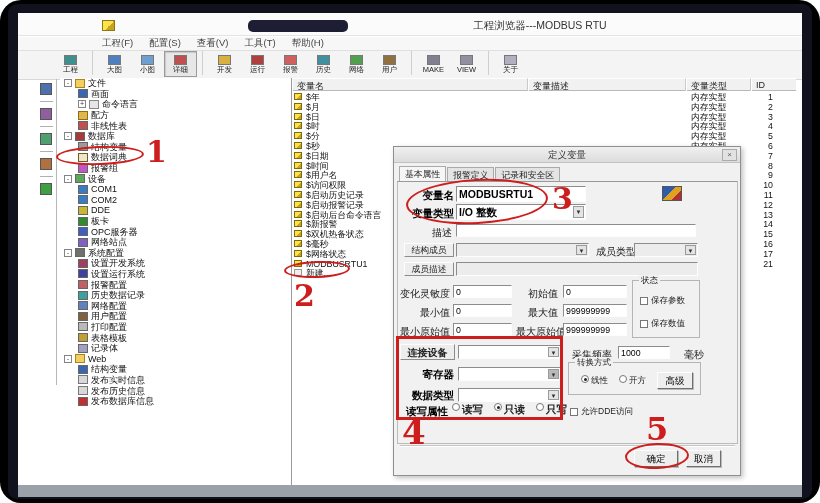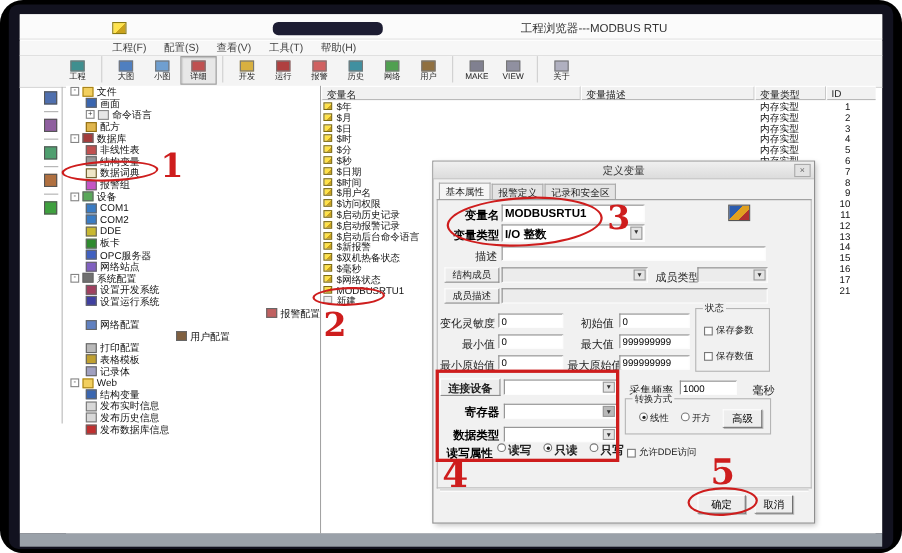--- a/index.html
+++ b/index.html
@@ -214,30 +214,30 @@
         </div>
         <div class="trow" style="padding-left: 18px;">
           <span class="toggle">+</span>
           <span class="nicon ic-script"></span>
           <span class="tlab">命令语言</span>
         </div>
         <div class="trow" style="padding-left: 18px;">
           <span class="nicon ic-recipe"></span>
           <span class="tlab">配方</span>
         </div>
+        <div class="trow" style="padding-left: 18px;">
+          <span class="nicon ic-table"></span>
+          <span class="tlab">非线性表</span>
+        </div>
         <div class="trow" style="padding-left: 4px;">
           <span class="toggle">-</span>
           <span class="nicon ic-database"></span>
           <span class="tlab">数据库</span>
         </div>
         <div class="trow" style="padding-left: 18px;">
-          <span class="nicon ic-table"></span>
-          <span class="tlab">非线性表</span>
-        </div>
-        <div class="trow" style="padding-left: 18px;">
           <span class="nicon ic-struct"></span>
           <span class="tlab">结构变量</span>
         </div>
         <div class="trow" style="padding-left: 18px;">
           <span class="nicon ic-dict"></span>
           <span class="tlab">数据词典</span>
         </div>
         <div class="trow" style="padding-left: 18px;">
           <span class="nicon ic-alarmgrp"></span>
           <span class="tlab">报警组</span>
@@ -277,29 +277,33 @@
           <span class="tlab">系统配置</span>
         </div>
         <div class="trow" style="padding-left: 18px;">
           <span class="nicon ic-devsys"></span>
           <span class="tlab">设置开发系统</span>
         </div>
         <div class="trow" style="padding-left: 18px;">
           <span class="nicon ic-runsys"></span>
           <span class="tlab">设置运行系统</span>
         </div>
-        <div class="trow" style="padding-left: 18px; justify-content: flex-end;">
+        <div class="trow" style="padding-left: 18px;">
           <span class="nicon ic-alarmcfg"></span>
           <span class="tlab">报警配置</span>
         </div>
         <div class="trow" style="padding-left: 18px;">
+          <span class="nicon ic-history"></span>
+          <span class="tlab">历史数据记录</span>
+        </div>
+        <div class="trow" style="padding-left: 18px;">
           <span class="nicon ic-netcfg"></span>
           <span class="tlab">网络配置</span>
         </div>
-        <div class="trow" style="padding-left: 18px; justify-content: center;">
+        <div class="trow" style="padding-left: 18px;">
           <span class="nicon ic-usercfg"></span>
           <span class="tlab">用户配置</span>
         </div>
         <div class="trow" style="padding-left: 18px;">
           <span class="nicon ic-print"></span>
           <span class="tlab">打印配置</span>
         </div>
         <div class="trow" style="padding-left: 18px;">
           <span class="nicon ic-template"></span>
           <span class="tlab">表格模板</span>

